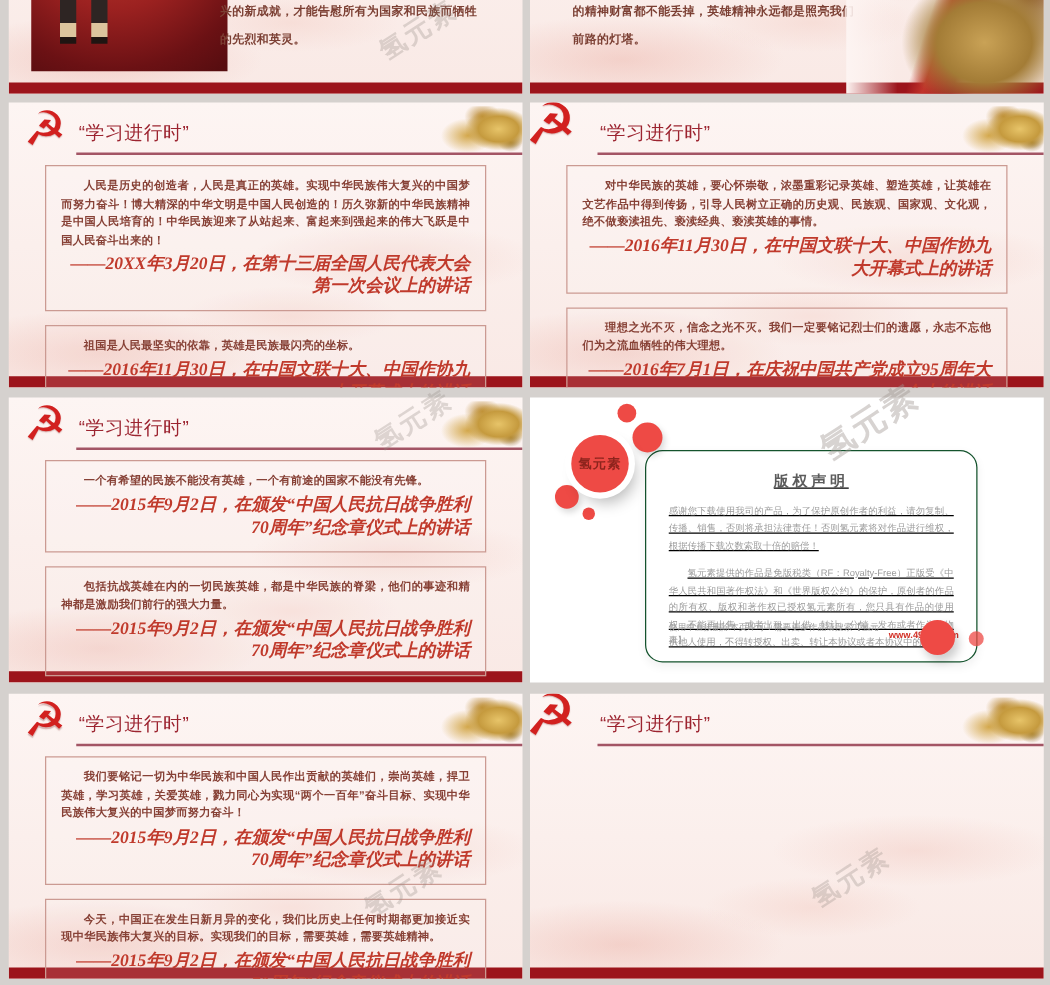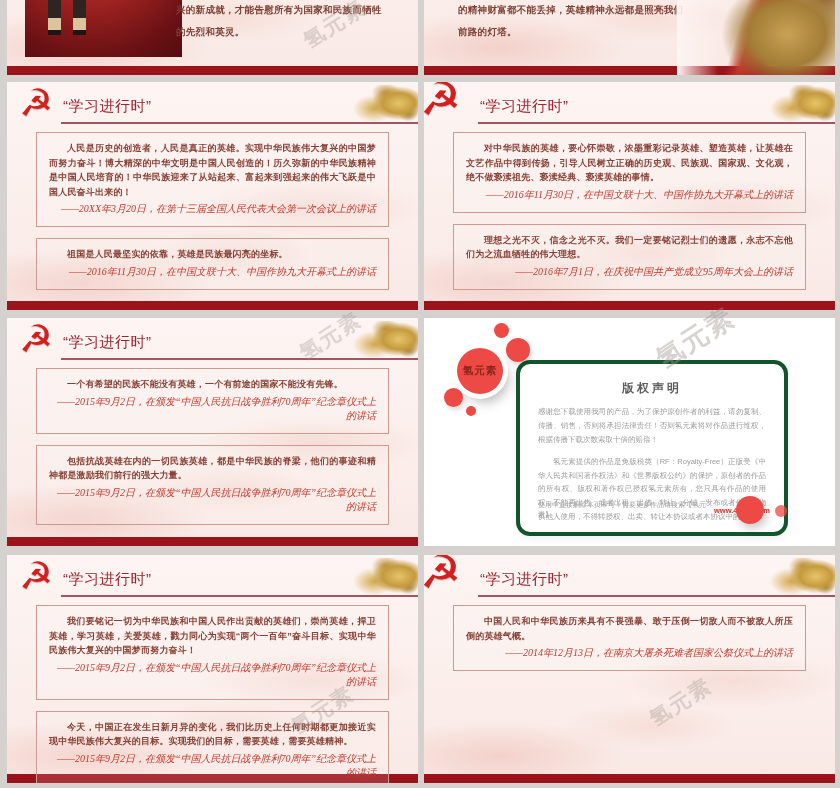--- a/index.html
+++ b/index.html
@@ -28,22 +28,22 @@
       radial-gradient(38% 52% at 45% 62%, #d4a94e 0%, rgba(212,169,78,0) 70%),
       radial-gradient(26% 42% at 60% 22%, #b9872f 0%, rgba(185,135,47,0) 70%),
       radial-gradient(18% 30% at 88% 75%, #8d6a22 0%, rgba(141,106,34,0) 70%);}
 
   .boxes{position:absolute;left:29px;right:29px;top:50px;z-index:3;}
   .quote-box{border:1px solid #cb9a92;padding:8px 12px 10px;margin-bottom:11px;
              background:rgba(255,255,255,.12);}
   .pad-b{padding-bottom:10px;}
   .q-body{margin:0;font-size:9px;line-height:1.62;color:#874136;font-weight:600;
           text-indent:2em;text-align:justify;letter-spacing:.2px;}
-  .q-attr{margin:3px 0 0;text-align:right;font-size:10px;color:#c03a2c;font-style:italic;
-          font-family:"Liberation Serif",serif;font-weight:400;}
+  .q-attr{margin:3px 0 0;text-align:right;font-size:14px;color:#c03a2c;font-style:italic;
+          font-family:"Liberation Serif",serif;font-weight:700;}
 
   
   .photo-left{position:absolute;left:18px;top:40px;width:157px;height:170px;z-index:1;
     background:radial-gradient(90% 80% at 42% 35%, #c23c30 0%, #9b2120 45%, #6b1114 80%, #570d10 100%);}
   .fig{position:absolute;width:13px;height:104px;top:44px;
     background:linear-gradient(to bottom,#2e2523 0 84%,#dcc59e 84% 95%,#1f1512 95% 100%);}
   .fig1{left:23px}.fig2{left:48px}
   .partial-text{position:absolute;top:152px;font-size:9.5px;line-height:2.3;color:#7c4034;
                 font-weight:600;letter-spacing:.3px;z-index:3;}
   .pt-left{left:169px;width:210px;}
@@ -51,22 +51,22 @@
   .photo-right{position:absolute;right:0;top:0;width:158px;height:228px;z-index:3;
     background:
       linear-gradient(90deg, #fdf4f2 0%, rgba(253,244,242,0) 26%),
       radial-gradient(60% 35% at 70% 82%, #c9a256 0%, #a37c36 40%, rgba(163,124,54,0) 70%),
       radial-gradient(45% 30% at 92% 65%, #8a5a28 0%, rgba(138,90,40,0) 65%),
       radial-gradient(28% 22% at 97% 55%, #9e2c26 0%, rgba(158,44,38,0) 70%),
       linear-gradient(108deg, rgba(193,52,43,0) 52%, #c1342b 58%, #9c1b20 68%, rgba(156,27,32,0) 76%);}
 
   
   .slide-copyright{background:#fff;}
-  .cr-box{position:absolute;left:92px;top:42px;width:264px;height:168px;border:4px solid #14532d;
-          border-radius:14px;background:#fff;box-shadow:0 3px 8px rgba(0,0,0,.06);z-index:1;}
+  .cr-box{position:absolute;left:92px;top:42px;width:264px;height:168px;border:1px solid #14532d;
+          border-radius:14px;background:#fff;box-shadow:0 3px 8px rgba(0,0,0,.06);z-index:1;text-decoration:underline;}
   .cr-title{margin:16px 0 0;text-align:center;font-size:12px;color:#5c5c5c;letter-spacing:3px;font-weight:600;}
   .cr-p{margin:8px 18px 0;font-size:7.5px;line-height:1.85;color:#9c9c9c;text-align:justify;}
   .cr-p2{text-indent:2em;}
   .cr-bottom{position:absolute;left:18px;right:14px;bottom:12px;display:flex;
              justify-content:space-between;align-items:center;}
   .cr-note{font-size:7px;color:#9c9c9c;}
   .cr-link{font-size:7.5px;color:#d23228;font-weight:bold;}
   .circle{position:absolute;border-radius:50%;background:#ee4a45;z-index:2;}
   .cr-badge{position:absolute;left:33px;top:30px;width:46px;height:46px;border-radius:50%;
             background:#ee4a45;box-shadow:0 0 0 5px #fff,5px 8px 12px rgba(0,0,0,.28);
@@ -196,24 +196,20 @@
         </div>
       </div>
       <div class="bottom-bar"></div>
     </div>
     <div class="slide s-right">
       <span class="emblem">☭</span>
       <div class="slide-title">“学习进行时”</div>
       <div class="title-underline"></div>
       <div class="gold-decor"></div>
       <div class="boxes">
-        <div class="quote-box">
-          <p class="q-body">中国人民和中华民族历来具有不畏强暴、敢于压倒一切敌人而不被敌人所压倒的英雄气概。</p>
-          <p class="q-attr">——2014年12月13日，在南京大屠杀死难者国家公祭仪式上的讲话</p>
-        </div>
       </div>
       <div class="bottom-bar"></div>
     </div>
   </div>
 
   <div class="wm" style="left:296px;top:322px;">氢元素</div>
   <div class="wm wm-big" style="left:652px;top:320px;">氢元素</div>
   <div class="wm" style="left:288px;top:696px;">氢元素</div>
   <div class="wm" style="left:646px;top:688px;">氢元素</div>
   <div class="wm" style="left:300px;top:10px;">氢元素</div>

